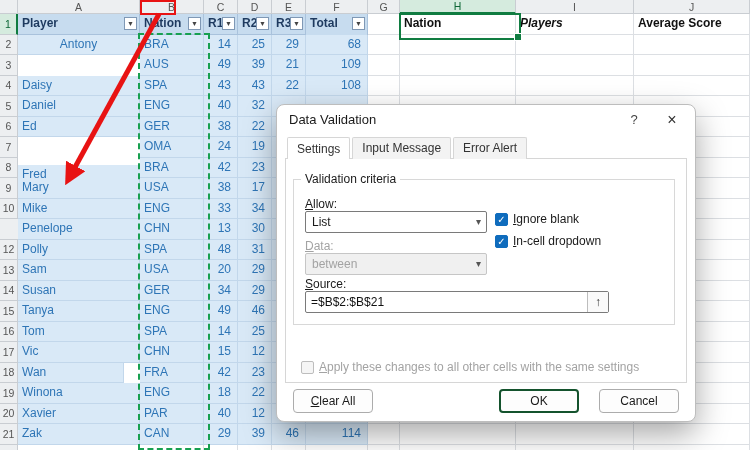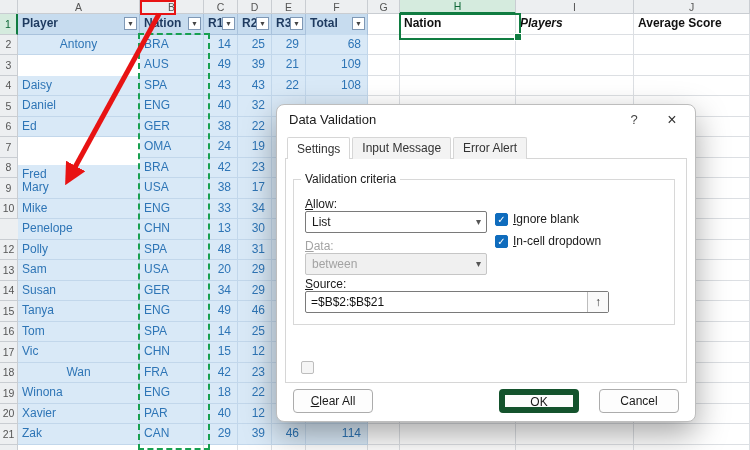--- a/index.html
+++ b/index.html
@@ -61,21 +61,21 @@
   .cb-label{display:inline-block;}
   .srcwrap{position:absolute;z-index:3;}
   .src{position:absolute;left:0;top:0;width:100%;height:22px;box-sizing:border-box;
        border:1px solid #7A7A7A;border-radius:2px;padding:0 24px 0 5px;
        font:12px "Liberation Sans",sans-serif;color:#111;}
   .rangebtn{position:absolute;right:1px;top:1px;width:20px;height:20px;background:#FAFAFA;
             border-left:1px solid #BDBDBD;text-align:center;line-height:20px;
             font-weight:700;font-size:12px;color:#333;z-index:4;}
   .btn{position:absolute;height:24px;box-sizing:border-box;border:1px solid #ACACAC;background:#FDFDFD;
        border-radius:4px;font:12px "Liberation Sans",sans-serif;color:#1a1a1a;padding:0;z-index:3;}
-  .btn.default{border:6px solid #14532d;}
+  .btn.default{border:2px solid #14532d;}
   .btn .ak{display:inline-block;}
   
   #annotation{position:absolute;left:0;top:0;z-index:50;pointer-events:none;}
 </style>
 </head>
 <body>
 
 <div id="stage">
 
   <div id="grid-layer">
@@ -273,21 +273,21 @@
       <div class="cell tbody" style="left: 18px; top: 342px; width: 122px; height: 20.5px;">Vic</div>
       <div class="cell tbody" style="left: 140px; top: 342px; width: 64px; height: 20.5px;">CHN</div>
       <div class="cell tbody num" style="left: 204px; top: 342px; width: 34px; height: 20.5px;">15</div>
       <div class="cell tbody num" style="left: 238px; top: 342px; width: 34px; height: 20.5px;">12</div>
       <div class="cell tbody num" style="left: 272px; top: 342px; width: 34px; height: 20.5px;"></div>
       <div class="cell tbody num" style="left: 306px; top: 342px; width: 62px; height: 20.5px;"></div>
       <div class="cell" style="left: 368px; top: 342px; width: 32px; height: 20.5px;"></div>
       <div class="cell" style="left: 400px; top: 342px; width: 116px; height: 20.5px;"></div>
       <div class="cell" style="left: 516px; top: 342px; width: 118px; height: 20.5px;"></div>
       <div class="cell" style="left: 634px; top: 342px; width: 116px; height: 20.5px;"></div>
-      <div class="cell tbody" style="left: 18px; top: 362.5px; width: 122px; height: 20.5px; text-align: center;">Wan</div>
+      <div class="cell tbody" style="left: 18px; top: 362.5px; width: 106px; height: 20.5px;">Wan</div>
       <div class="cell tbody" style="left: 140px; top: 362.5px; width: 64px; height: 20.5px;">FRA</div>
       <div class="cell tbody num" style="left: 204px; top: 362.5px; width: 34px; height: 20.5px;">42</div>
       <div class="cell tbody num" style="left: 238px; top: 362.5px; width: 34px; height: 20.5px;">23</div>
       <div class="cell tbody num" style="left: 272px; top: 362.5px; width: 34px; height: 20.5px;"></div>
       <div class="cell tbody num" style="left: 306px; top: 362.5px; width: 62px; height: 20.5px;"></div>
       <div class="cell" style="left: 368px; top: 362.5px; width: 32px; height: 20.5px;"></div>
       <div class="cell" style="left: 400px; top: 362.5px; width: 116px; height: 20.5px;"></div>
       <div class="cell" style="left: 516px; top: 362.5px; width: 118px; height: 20.5px;"></div>
       <div class="cell" style="left: 634px; top: 362.5px; width: 116px; height: 20.5px;"></div>
       <div class="cell tbody" style="left: 18px; top: 383px; width: 122px; height: 20.5px;">Winona</div>
@@ -375,20 +375,21 @@
     </div>
 
     <span class="lbl ak" style="left:28px;top:172px">Source:</span>
     <div class="srcwrap" style="left:28px;top:186px;width:304px;height:22px">
       <input class="src" value="=$B$2:$B$21" style="">
       <span class="rangebtn">↑</span>
     </div>
 
     <div class="chk" style="left:24px;top:253px">
       <span class="cb disbox"></span>
+      <span class="cb-label ak dis-txt">Apply these changes to all other cells with the same settings</span>
     </div>
 
     <button class="btn" style="left:16px;top:284px;width:80px">
       <span class="ak">Clear All</span>
     </button>
     <button class="btn default" style="left:222px;top:284px;width:80px">
       <span>OK</span>
     </button>
     <button class="btn" style="left:322px;top:284px;width:80px">
       <span>Cancel</span>

